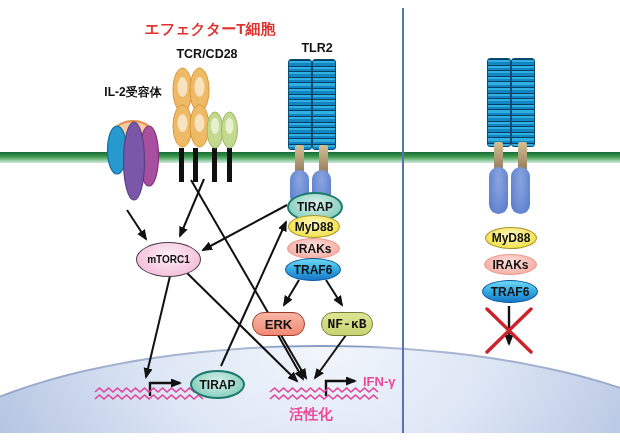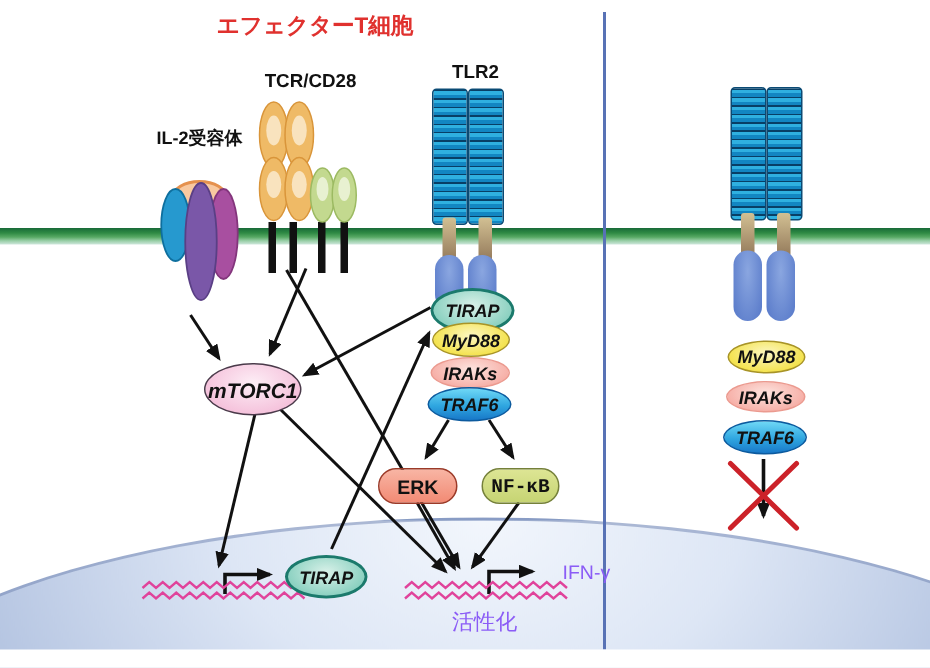--- a/index.html
+++ b/index.html
@@ -18,47 +18,47 @@
   }
   .bottom-strip{left:0;top:433px;width:620px;height:12px;background:#fff;z-index:60;}
   
   .membrane{
     left:0;top:152px;width:620px;height:11px;z-index:2;
     background:linear-gradient(180deg,#186a38 0%,#2f8a44 30%,#57a964 55%,#9acfa8 78%,#cfe7dc 100%);
   }
   .divider{left:402px;top:8px;width:2px;height:425px;background:#5872b5;z-index:14;}
   
   .title{font-weight:bold;font-size:15px;white-space:nowrap;transform:translateX(-50%);z-index:40;}
-  .t-eff{left:210px;top:8px;color:#e0312e;}
+  .t-eff{left:210px;top:20px;color:#e0312e;}
   .t-nai{left:506px;top:20px;color:#29abe2;}
   .rlabel{font-weight:bold;font-size:12.5px;color:#111;white-space:nowrap;transform:translateX(-50%);z-index:40;}
   
   .mol{
     display:flex;align-items:center;justify-content:center;
-    border-radius:50%;font-weight:bold;color:#111;z-index:30;font-size:12px;font-style:italic;
+    border-radius:50%;font-weight:bold;color:#111;z-index:30;font-size:12px;
   }
   .tirap{background:radial-gradient(ellipse at 50% 38%,#d9f1e9 0%,#8ed2c2 70%,#6cbfae 100%);border:2px solid #1b7a6c;}
   .myd88{background:radial-gradient(ellipse at 50% 38%,#fcf7c2 0%,#f4e351 70%,#e8d43c 100%);border:1.6px solid #a89428;}
   .iraks{background:radial-gradient(ellipse at 50% 38%,#fde4df 0%,#f6aea6 75%,#f2a096 100%);border:1.6px solid #eb9a8f;}
   .traf6{background:linear-gradient(180deg,#6fd8f6 0%,#2fa6e0 55%,#1878c8 100%);border:1.8px solid #0c5a9e;}
-  .mtorc1{background:radial-gradient(ellipse at 50% 38%,#fdeef6 0%,#f5c3dc 70%,#eeb0d0 100%);border:1.7px solid #4a3a4a;font-size:14px;}
+  .mtorc1{background:radial-gradient(ellipse at 50% 38%,#fdeef6 0%,#f5c3dc 70%,#eeb0d0 100%);border:1.7px solid #4a3a4a;font-size:10px;}
   .box{
     display:flex;align-items:center;justify-content:center;
     font-weight:bold;color:#111;z-index:30;font-size:13px;border-radius:12px;
   }
   .erk{background:linear-gradient(180deg,#f8b5a4 0%,#f28a74 100%);border:1.6px solid #9b3a28;}
   .nfkb{background:linear-gradient(180deg,#dde594 0%,#c6d473 100%);border:1.6px solid #75803a;}
   
   .ecto{
     z-index:10;border:1px solid #0a4a74;border-radius:3px;
     background:repeating-linear-gradient(180deg,#083f66 0px,#083f66 1px,#2fb0e0 1px,#2fb0e0 3.2px,#1286c2 3.2px,#1286c2 5.6px);
   }
   .stalk{z-index:10;background:linear-gradient(180deg,#d2c093,#93795a);border-radius:2px;}
   .tir{z-index:10;background:radial-gradient(ellipse at 50% 30%,#8aa6e0 0%,#5577c8 100%);border-radius:10px;}
-  .txt{white-space:nowrap;font-weight:normal;color:#8b5cf6;z-index:40;margin-left:12px;}
+  .txt{white-space:nowrap;font-weight:bold;color:#ec4899;z-index:40;}
   svg.layer{position:absolute;left:0;top:0;z-index:20;}
   svg.recept{position:absolute;z-index:10;}
 </style>
 </head>
 <body>
 
 <div class="fig">
 
   <div class="abs nucleus"></div>
 

